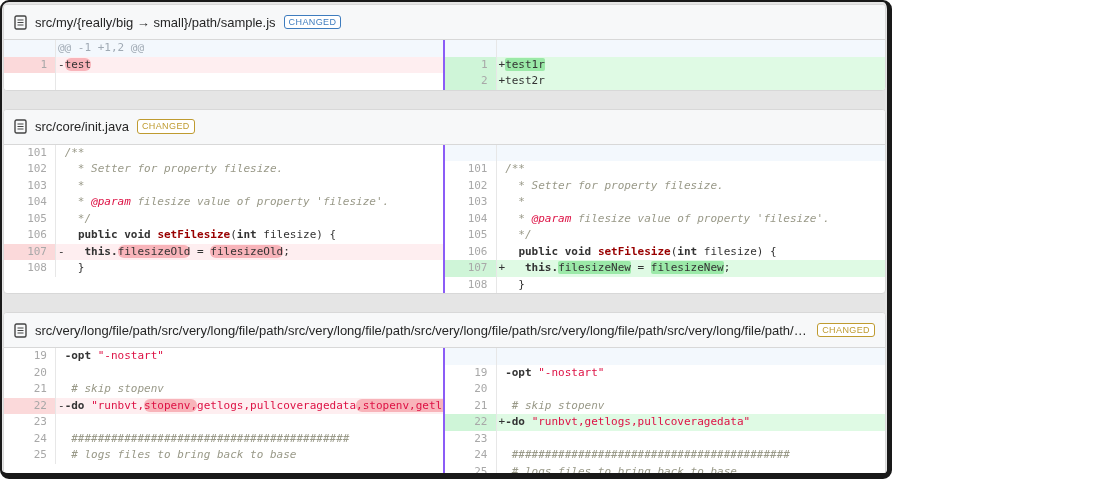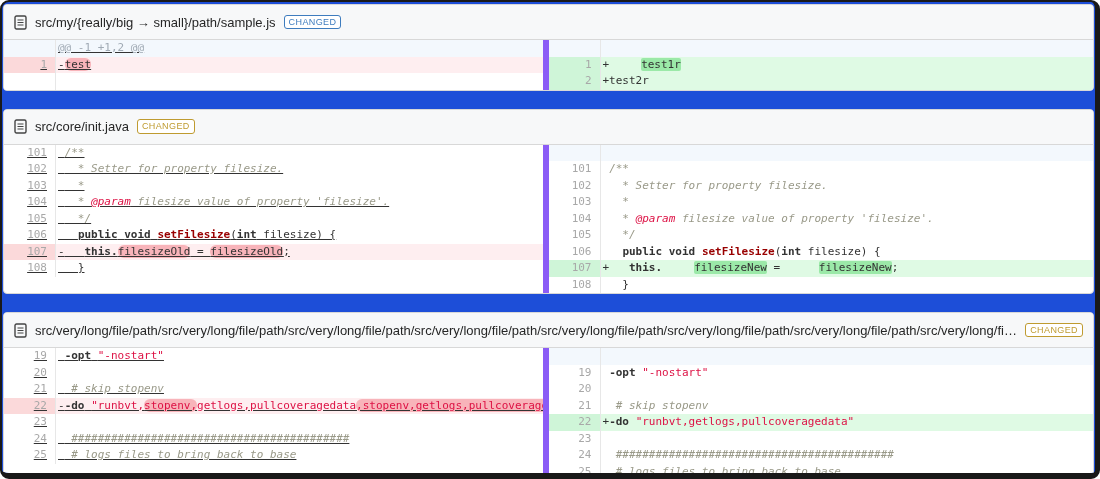--- a/index.html
+++ b/index.html
@@ -1,25 +1,25 @@
 <!DOCTYPE html>
 <html><head>
 <meta charset="utf-8">
 <style>
   * { box-sizing: border-box; }
   html, body { margin: 0; padding: 0; background: #ffffff; }
   body { width: 1100px; height: 479px; font-family: "Liberation Sans", sans-serif; }
 
   .frame {
-    width: 1100px; height: 479px;
+    width: 892px; height: 479px;
     border: solid #191919;
     border-width: 2px 5px 6px 2px;
     border-radius: 9px;
     overflow: hidden;
-    background: #1d4ed8;
+    background: #e5e5e5;
   }
   .diff-list { padding: 2px 1px 0 1px; }
 
   .file-card {
     border: 1px solid #d8d8d8;
     border-radius: 4px;
     margin: 0 0 18px 0;
     background: #fff;
     overflow: hidden;
   }
@@ -53,21 +53,21 @@
   }
 
   .diff {
     display: flex;
     font-family: "DejaVu Sans Mono", monospace;
     font-size: 11px;
     line-height: 16.5px;
     color: #333;
   }
   .pane { flex: 1 1 50%; min-width: 0; overflow: hidden; }
-  .pane.left { border-right: 6px solid #8b5cf6; text-decoration: underline; }
+  .pane.left { border-right: 2px solid #8b5cf6; }
 
   .row { display: flex; height: 16.5px; white-space: pre; }
   .gutter {
     flex: none;
     width: 52px;
     padding-right: 8px;
     text-align: right;
     color: #a8a8a8;
     border-right: 1px solid #e7e7e7;
   }
@@ -84,21 +84,21 @@
   .row.hunk .code { color: #a0aab4; }
   .row.hunk .gutter { background: #f3f8fd; }
 
   .row.del { background: #feeef0; }
   .row.del .gutter { background: #fbd9da; }
   .row.add { background: #dffae4; }
   .row.add .gutter { background: #cff5d8; }
   .row.filler { background: #ffffff; }
 
   .hl-del { background: #f8b4ba; border-radius: 6px; }
-  .hl-add { background: #9be9a8; border-radius: 2px; margin-left: 32px; }
+  .hl-add { background: #9be9a8; border-radius: 2px; }
 
   .tok-kw { font-weight: bold; color: #333; }
   .tok-title { font-weight: bold; color: #990000; }
   .tok-str { color: #dd1144; }
   .tok-com { color: #999988; font-style: italic; }
   .tok-doc { color: #dd1144; font-style: italic; }
 </style>
 </head>
 <body>
 

